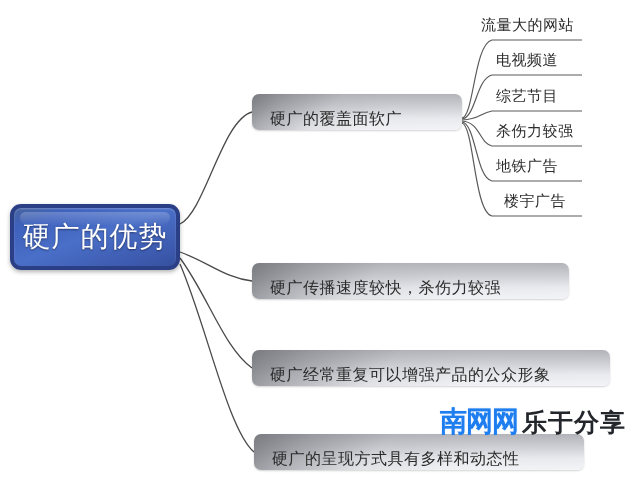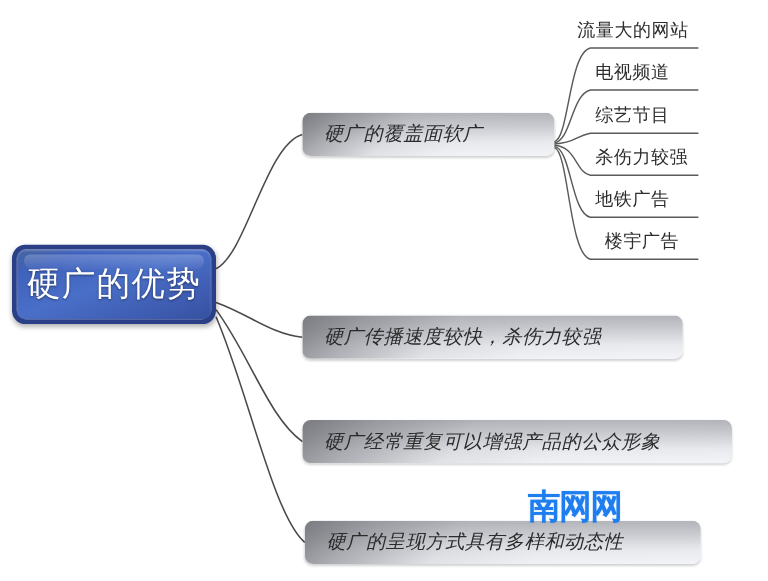--- a/index.html
+++ b/index.html
@@ -65,22 +65,21 @@
   .branch-node {
     position: absolute;
     height: 36px;
     border-radius: 7px;
     box-sizing: border-box;
     background:
       linear-gradient(135deg, rgba(120,122,128,0.95) 0%, rgba(150,152,158,0.75) 16%, rgba(205,207,212,0.45) 38%, rgba(236,238,242,0.30) 62%, rgba(246,247,250,0.25) 100%),
       linear-gradient(180deg, #9a9ca2 0%, #b9bbc1 30%, #e4e6ea 68%, #f2f3f6 100%);
     box-shadow: 0 1px 2px rgba(0,0,0,0.18);
     display: flex;
-    align-items: center;
-    font-style: italic;
+    align-items: flex-end;
   }
   .branch-label {
     color: #2b2b2b;
     font-size: 16px;
     white-space: nowrap;
     padding-left: 18px;
     letter-spacing: 0.5px;
   }
 
   
@@ -195,15 +194,16 @@
   <div class="branch-node" style="left:252px; top:350px; width:358px;">
     <span class="branch-label">硬广经常重复可以增强产品的公众形象</span>
   </div>
 
   <div class="branch-node" style="left:254px; top:434px; width:330px;">
     <span class="branch-label">硬广的呈现方式具有多样和动态性</span>
   </div>
 
   <div class="wm-logo">
     <span class="wm-logo-blue">南网网</span>
+    <span class="wm-logo-dark">乐于分享</span>
   </div>
 
 </div>
 
 </body></html>

